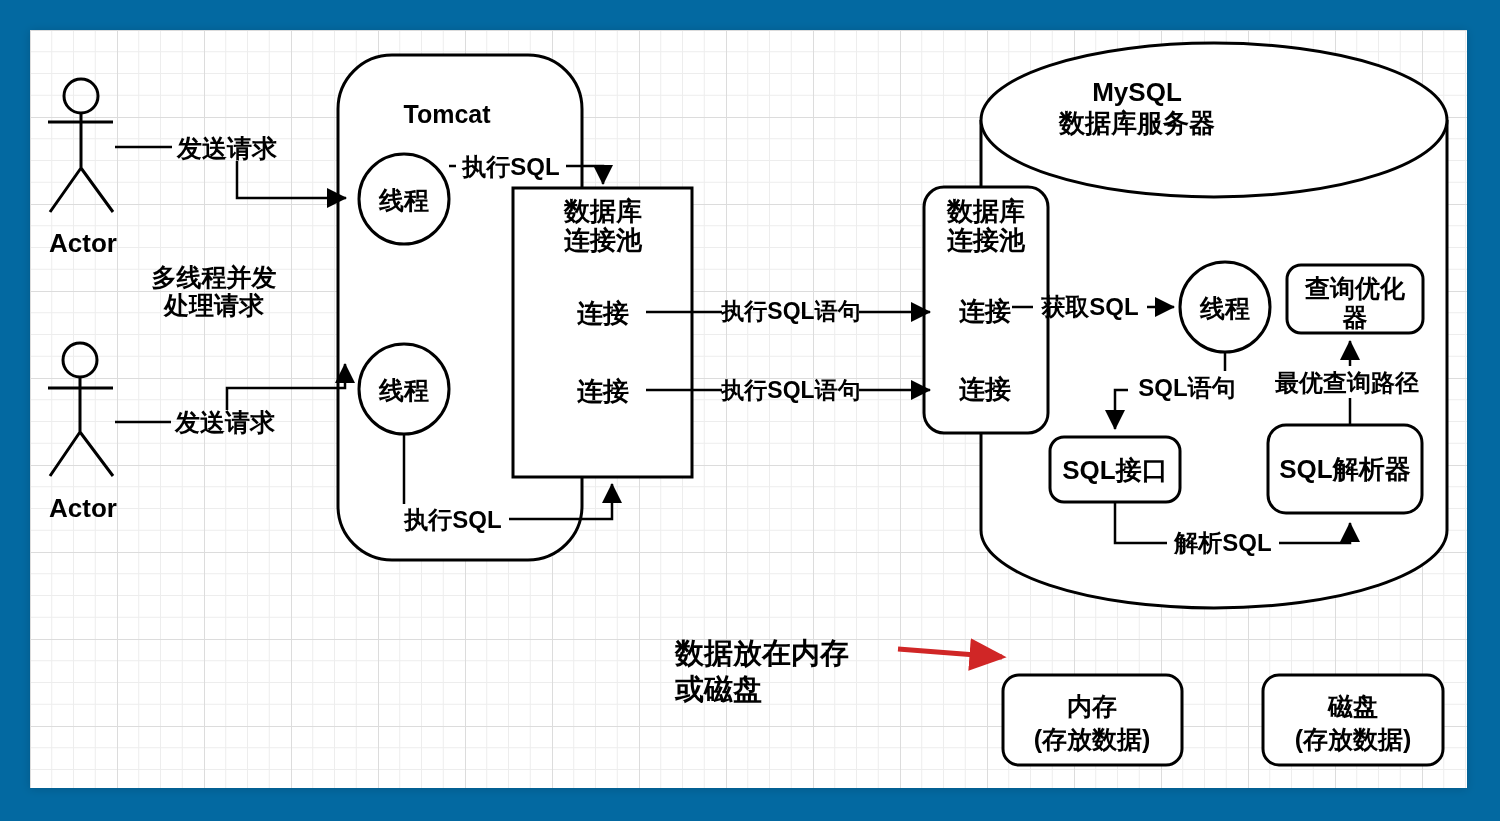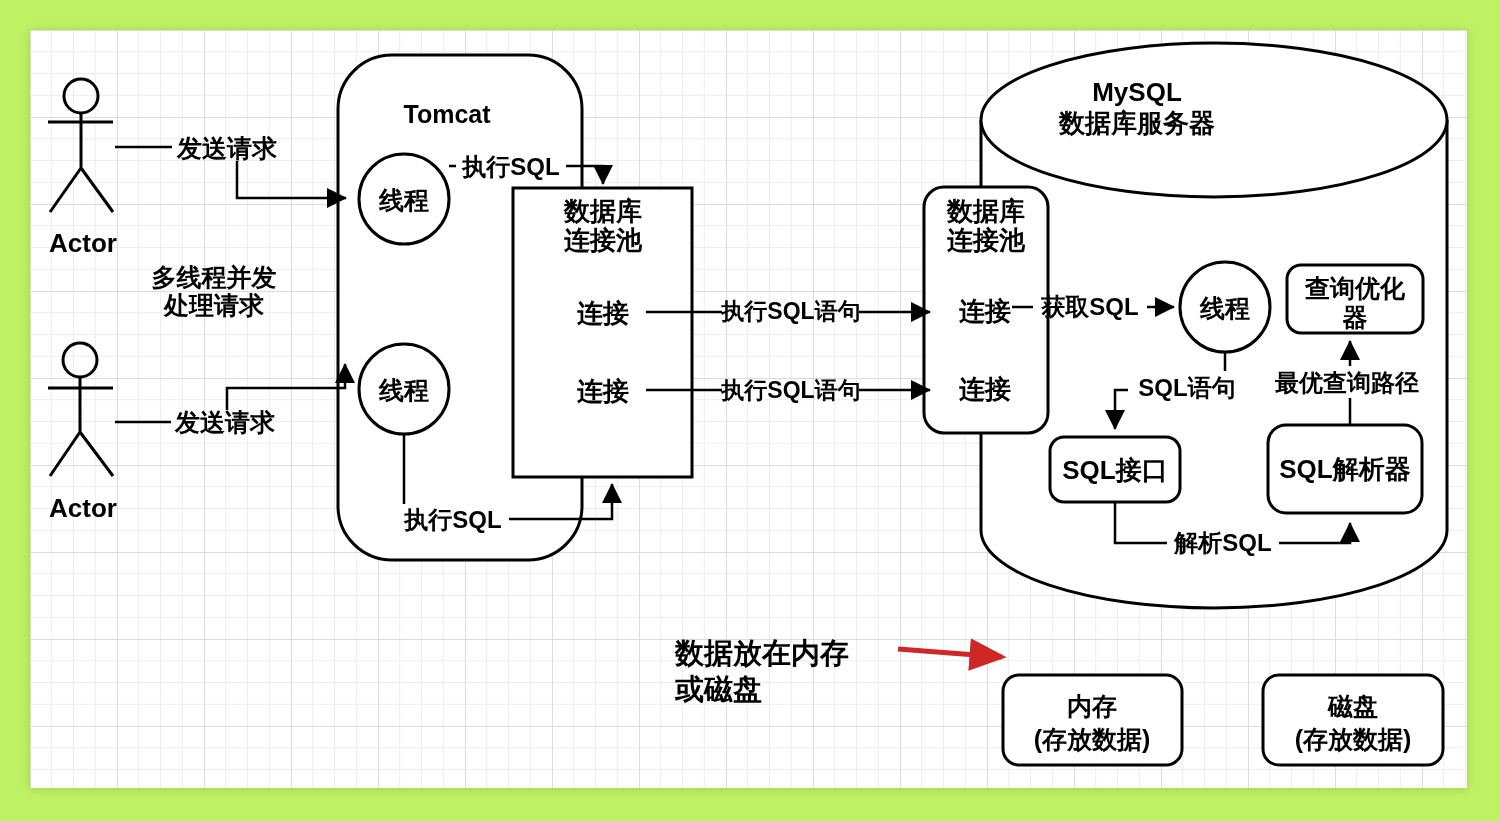--- a/index.html
+++ b/index.html
@@ -1,16 +1,16 @@
 <!DOCTYPE html>
 <html><head>
 <meta charset="utf-8">
 <style>
   html,body{margin:0;padding:0;background:#ffffff;}
-  .stage{width:1500px;height:821px;position:relative;background:#bef264;text-align:center;}
+  .stage{width:1500px;height:821px;position:relative;background:#0369a1;text-align:center;}
   svg{display:block;}
   text{
     font-family:"Liberation Sans","DejaVu Sans",sans-serif;
     font-weight:600;
     fill:#000;
     text-anchor:middle;
     dominant-baseline:central;
   }
   .fs23{font-size:23px}.fs24{font-size:24px}.fs25{font-size:25px}
   .fs26{font-size:26px}.fs29{font-size:29px}

